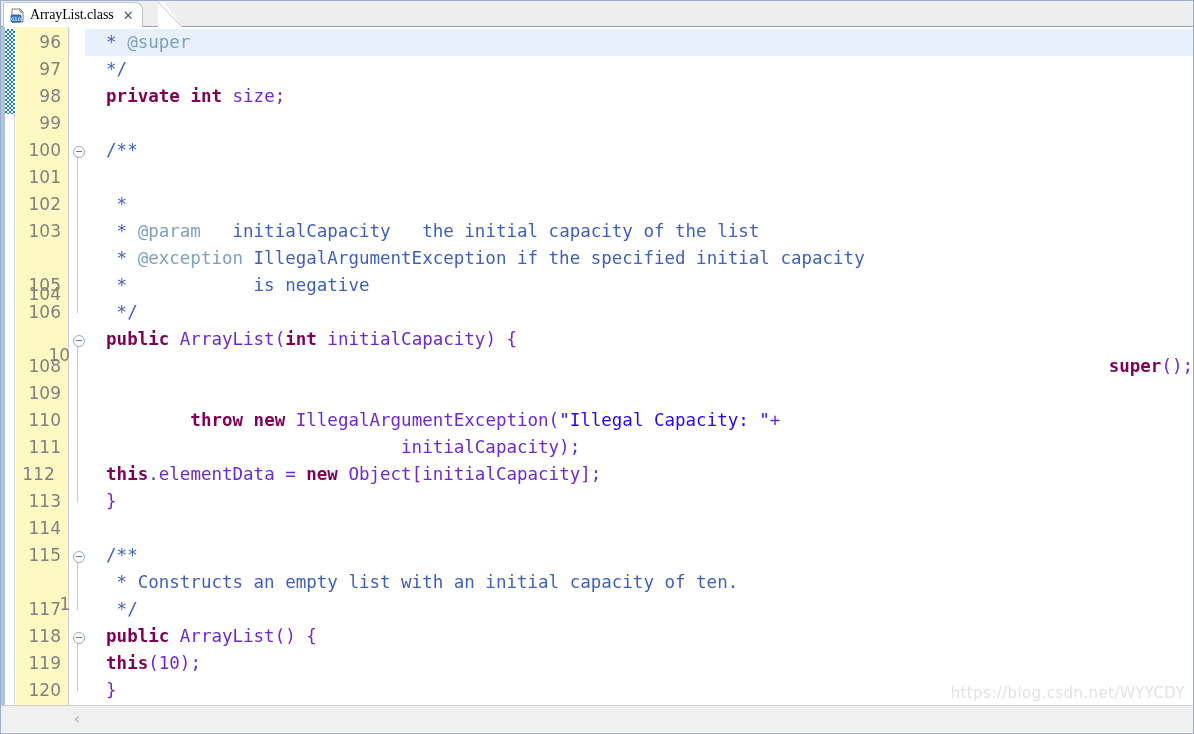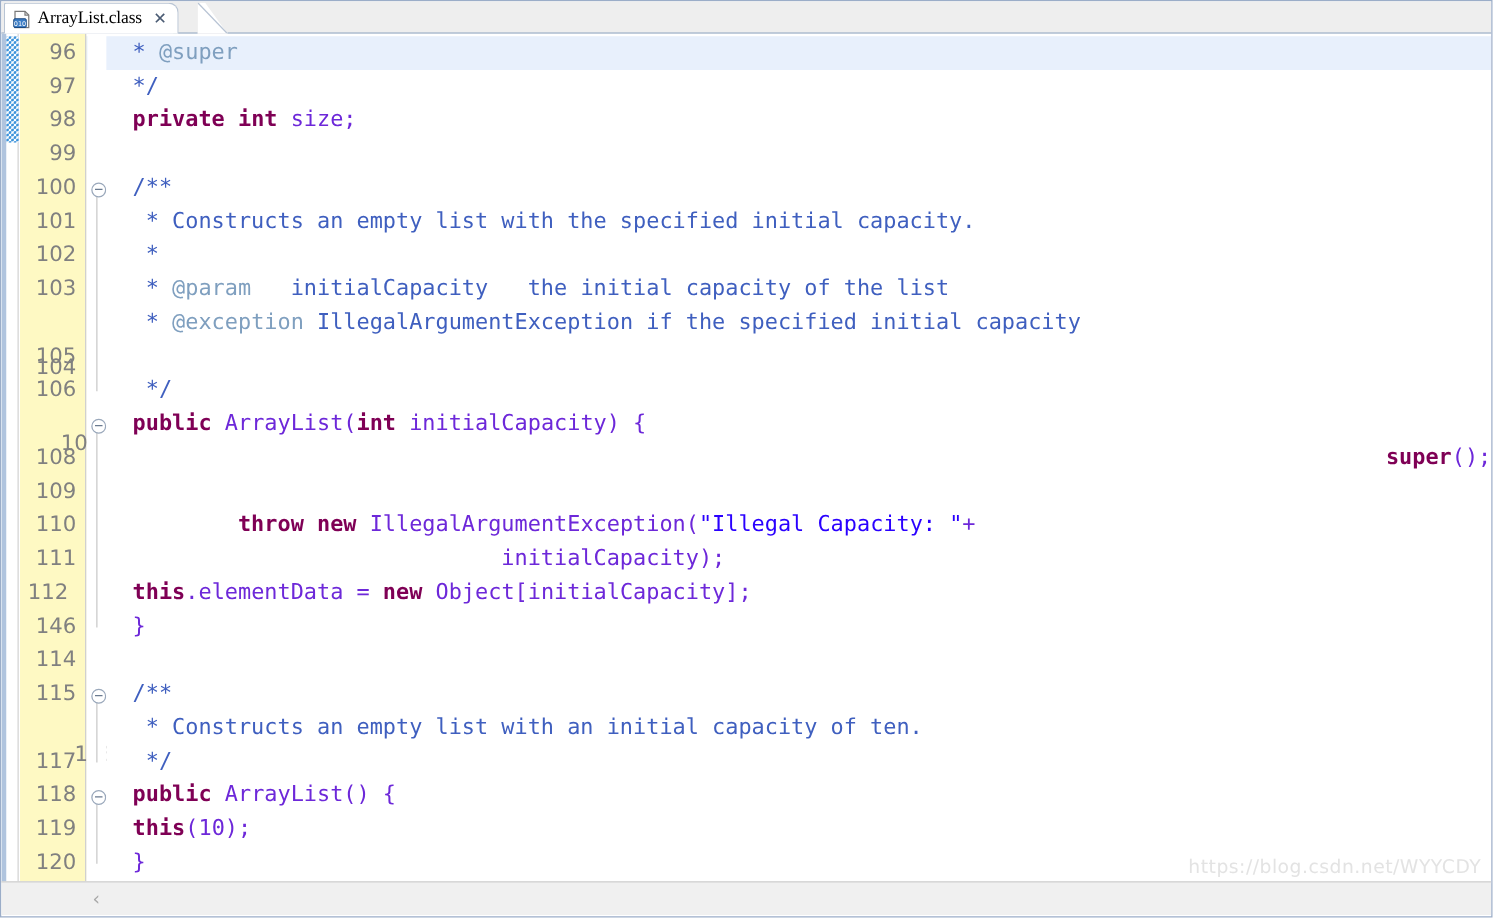--- a/index.html
+++ b/index.html
@@ -314,21 +314,21 @@
         <div class="lineno" style="top: 191px;">103</div>
         <div class="lineno" style="top: 218px; margin-top: 36px;">104</div>
         <div class="lineno" style="top: 245px;">105</div>
         <div class="lineno" style="top: 272px;">106</div>
         <div class="lineno" style="top: 315px; padding-left: 20px;">107</div>
         <div class="lineno" style="top: 326px;">108</div>
         <div class="lineno" style="top: 353px;">109</div>
         <div class="lineno" style="top: 380px;">110</div>
         <div class="lineno" style="top: 407px;">111</div>
         <div class="lineno" style="top: 434px; text-align: center;">112</div>
-        <div class="lineno" style="top: 461px;">146</div>
+        <div class="lineno" style="top: 461px;">113</div>
         <div class="lineno" style="top: 488px;">114</div>
         <div class="lineno" style="top: 515px;">115</div>
         <div class="lineno" style="top: 564px; padding-left: 31px;">116</div>
         <div class="lineno" style="top: 569px;">117</div>
         <div class="lineno" style="top: 596px;">118</div>
         <div class="lineno" style="top: 623px;">119</div>
         <div class="lineno" style="top: 650px;">120</div>
         <div class="lineno" style="top: 677px;">121</div>
       </div>
 
@@ -342,24 +342,24 @@
         <div class="foldmark" style="top: 515px;"><span class="circle"></span></div>
         <div class="foldmark" style="top: 596px;"><span class="circle"></span></div>
       </div>
 
     <div id="code">
         <div class="row current" style="top: 2px;"><span class="cmt">  * </span><span class="tag">@super</span></div>
         <div class="row" style="top: 29px;"><span class="cmt">  */</span></div>
         <div class="row" style="top: 56px;"><span class="id">  </span><span class="kw">private</span><span class="id"> </span><span class="kw">int</span><span class="id"> size;</span></div>
         <div class="row" style="top: 83px;"></div>
         <div class="row" style="top: 110px;"><span class="cmt">  /**</span></div>
-        <div class="row" style="top: 137px;"><span class="cmt">   * Constructs an empty list with the specified initial capacity.</span></div>
         <div class="row" style="top: 164px;"><span class="cmt">   *</span></div>
         <div class="row" style="top: 218px;"><span class="cmt">   * </span><span class="tag">@exception</span><span class="cmt"> IllegalArgumentException if the specified initial capacity</span></div>
         <div class="row" style="top: 191px;"><span class="cmt">   * </span><span class="tag">@param</span><span class="cmt">   initialCapacity   the initial capacity of the list</span></div>
+        <div class="row" style="top: 245px;"><span class="cmt">   *            is negative</span></div>
         <div class="row" style="top: 272px;"><span class="cmt">   */</span></div>
         <div class="row" style="top: 299px;"><span class="id">  </span><span class="kw">public</span><span class="id"> ArrayList(</span><span class="kw">int</span><span class="id"> initialCapacity) {</span></div>
         <div class="row" style="top: 326px; text-align: right;"><span class="id">  </span><span class="kw">super</span><span class="id">();</span></div>
         <div class="row" style="top: 380px;"><span class="id">          </span><span class="kw">throw</span><span class="id"> </span><span class="kw">new</span><span class="id"> IllegalArgumentException(</span><span class="str">"Illegal Capacity: "</span><span class="id">+</span></div>
         <div class="row" style="top: 407px;"><span class="id">                              initialCapacity);</span></div>
         <div class="row" style="top: 434px;"><span class="id">  </span><span class="kw">this</span><span class="id">.elementData = </span><span class="kw">new</span><span class="id"> Object[initialCapacity];</span></div>
         <div class="row" style="top: 461px;"><span class="id">  }</span></div>
         <div class="row" style="top: 488px;"></div>
         <div class="row" style="top: 515px;"><span class="cmt">  /**</span></div>
         <div class="row" style="top: 542px;"><span class="cmt">   * Constructs an empty list with an initial capacity of ten.</span></div>

